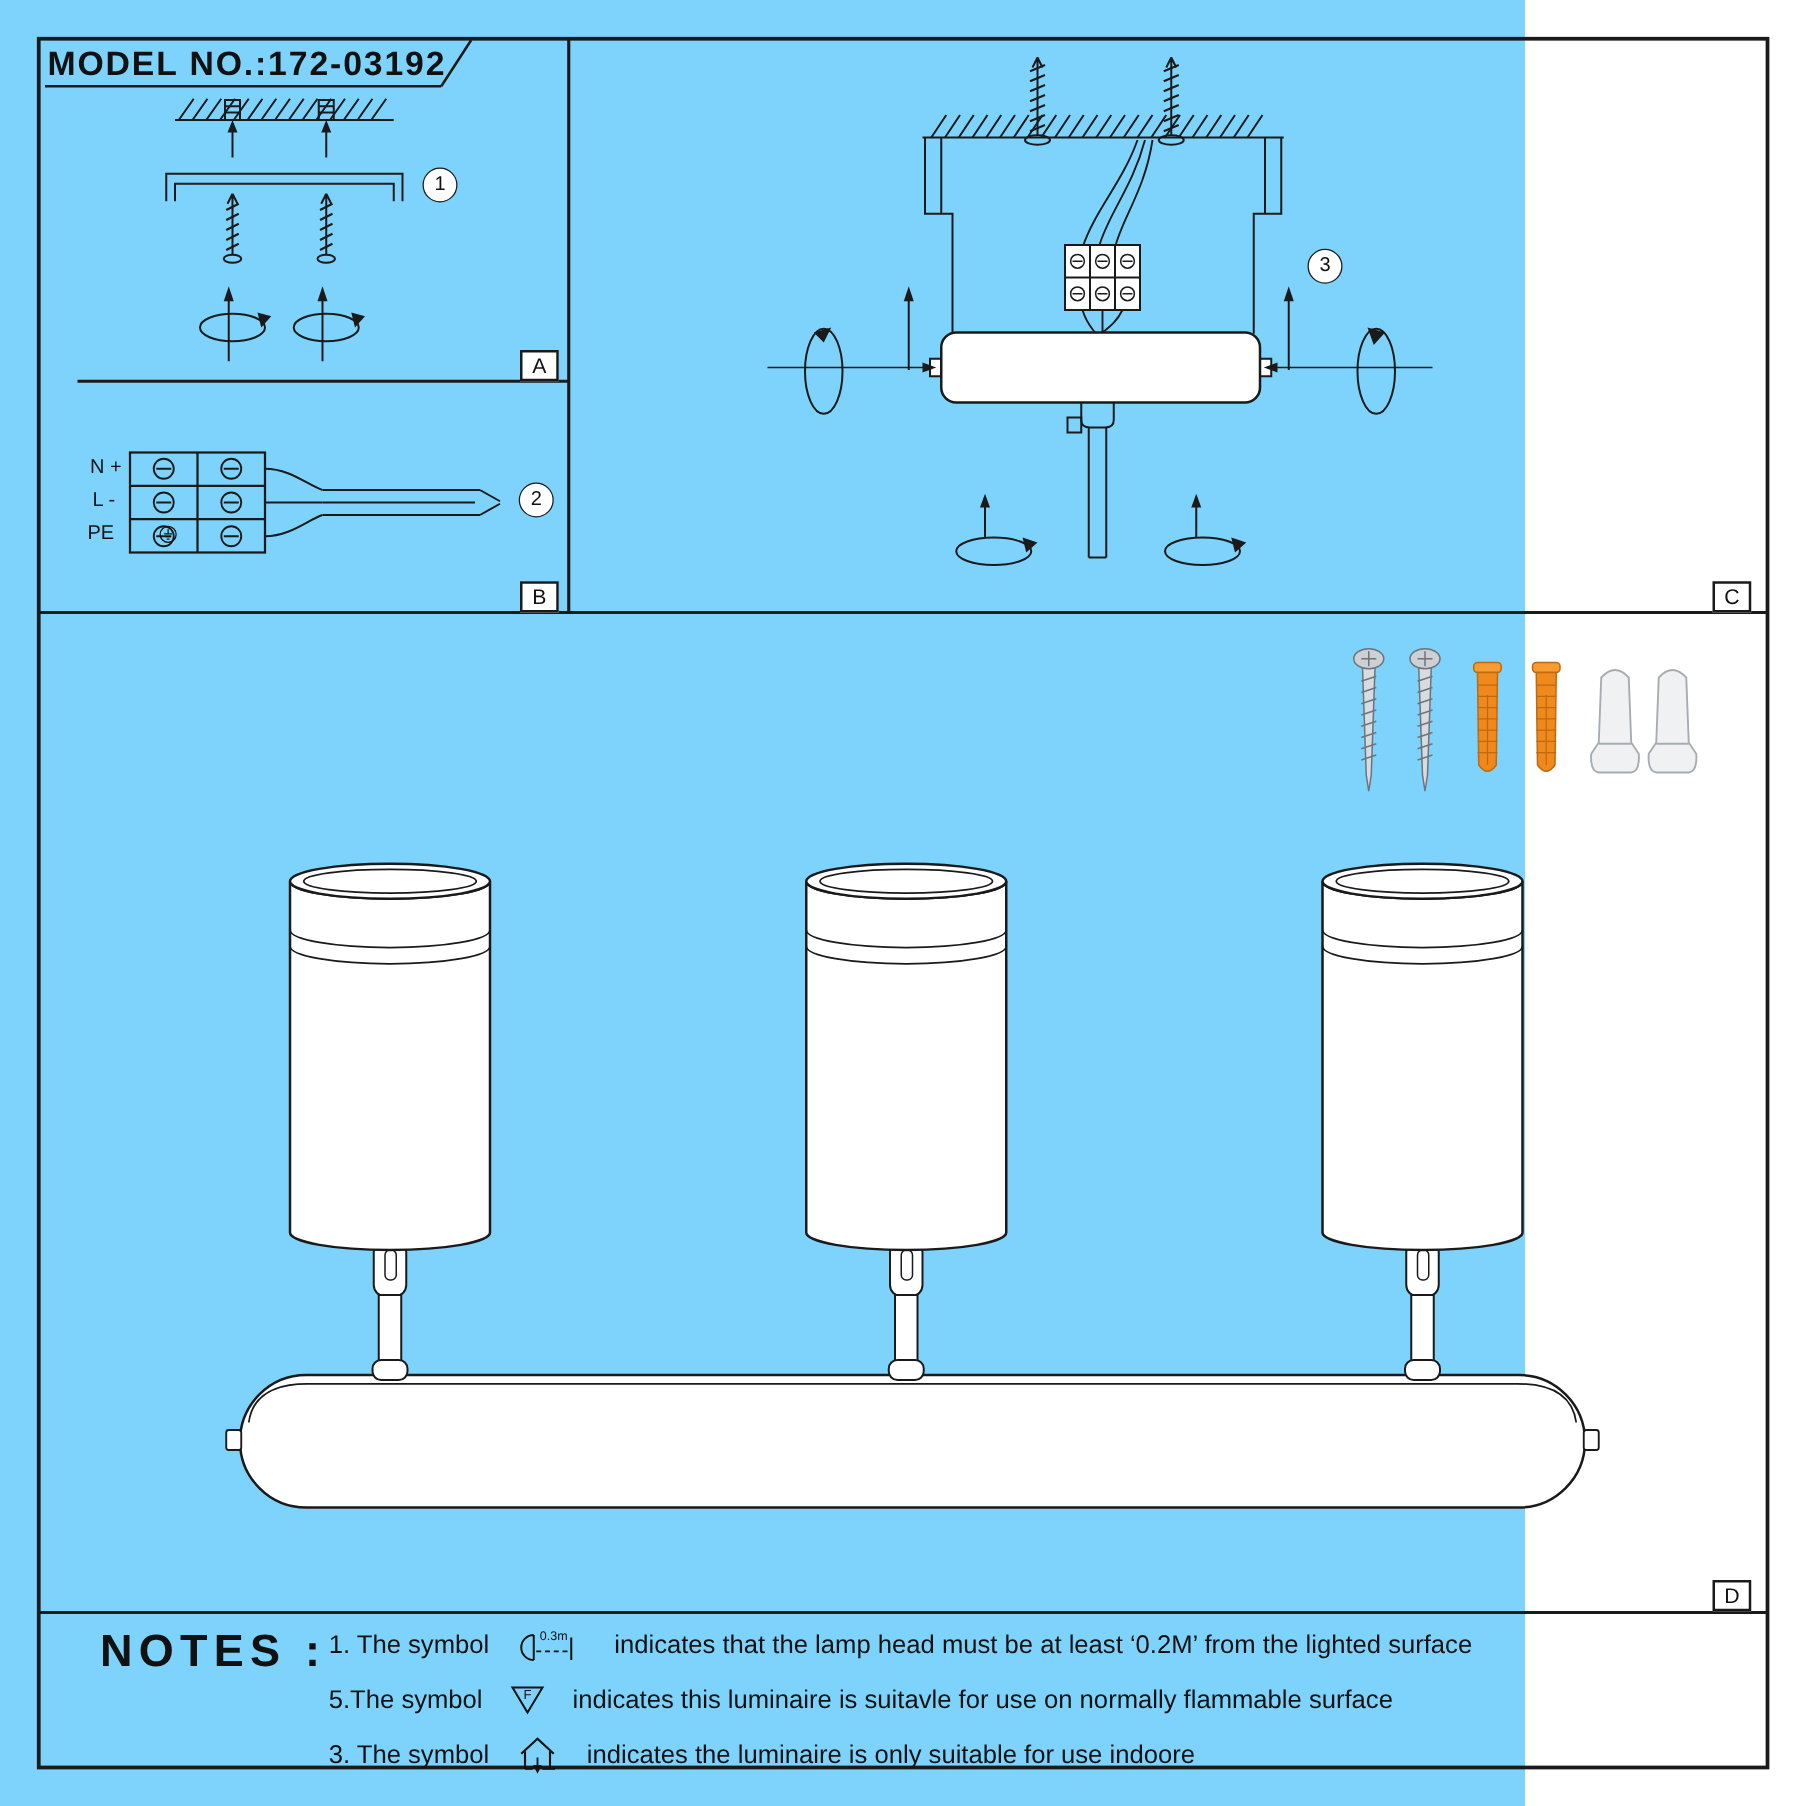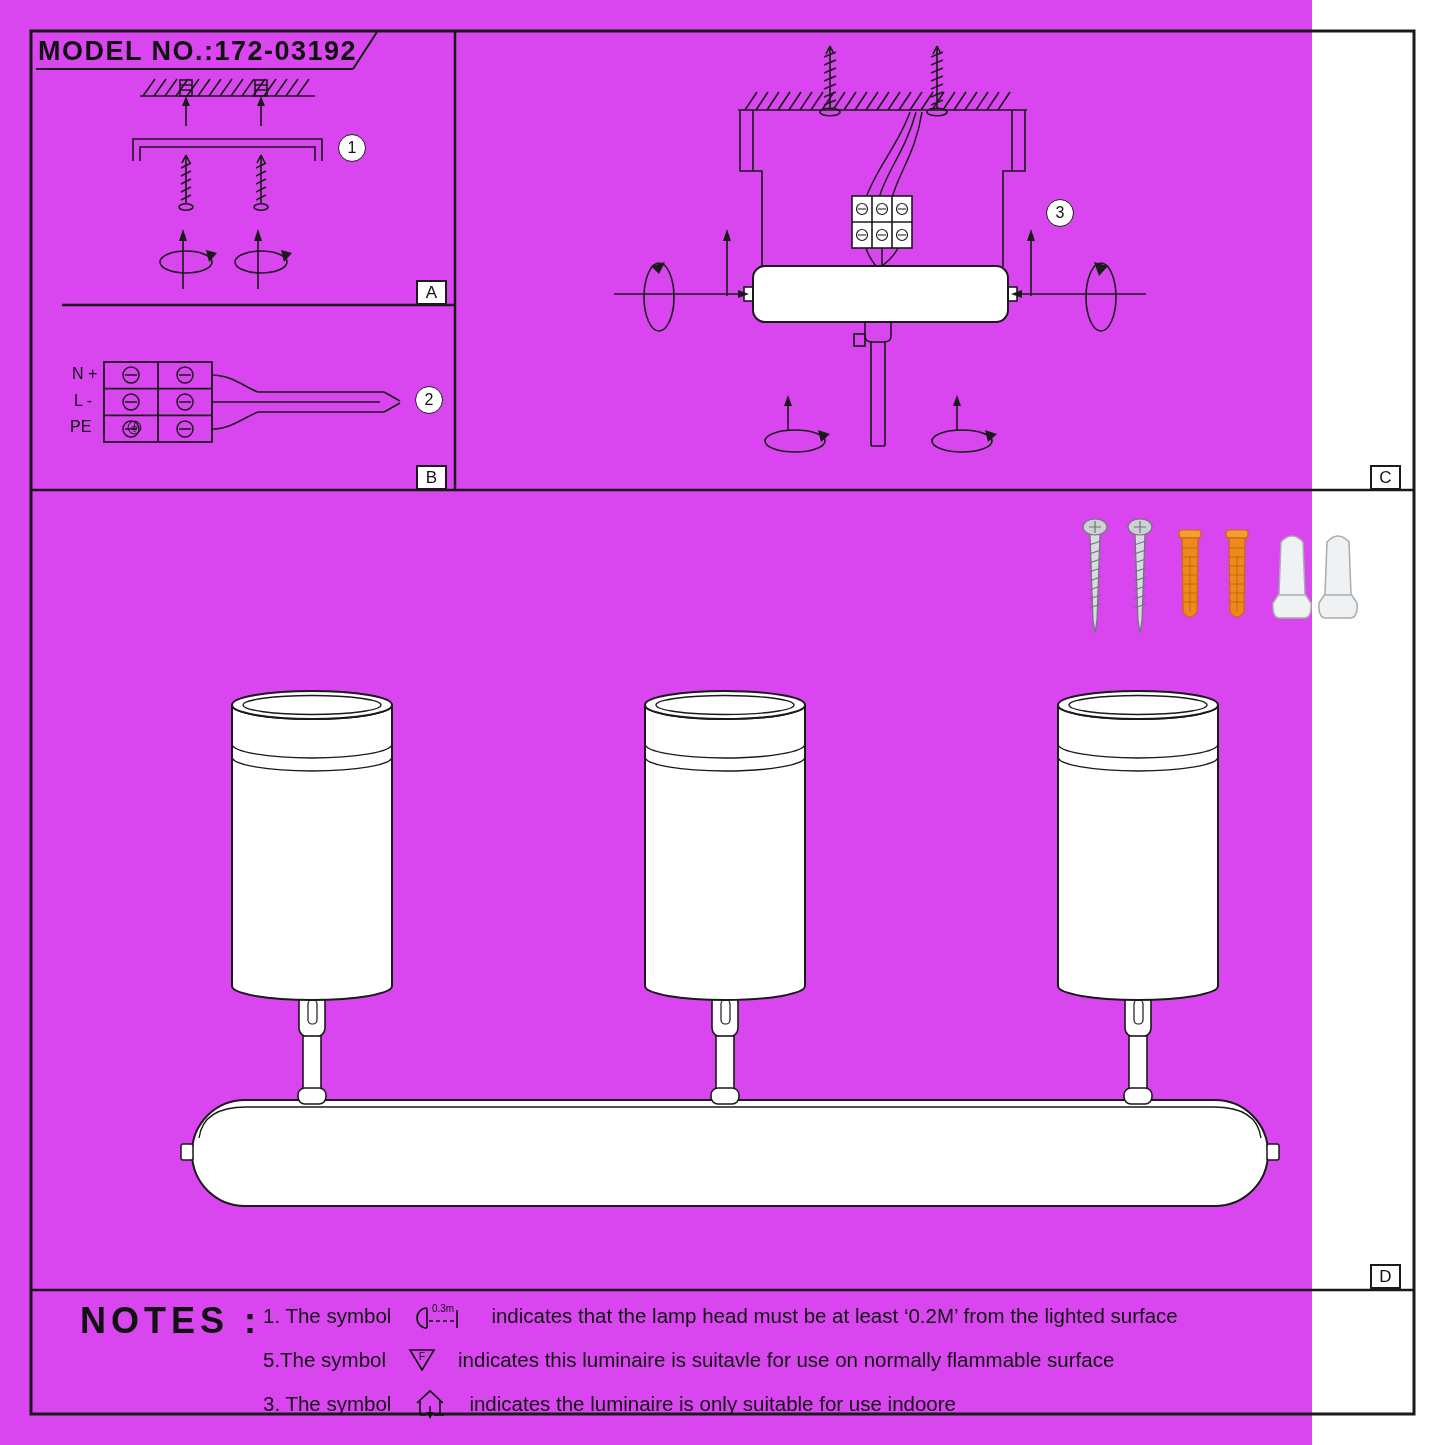--- a/index.html
+++ b/index.html
@@ -3,21 +3,21 @@
 <meta charset="utf-8">
 <style>
   * { margin:0; padding:0; box-sizing:border-box; }
   html,body { background:#fff; }
   body {
     width:1445px; height:1445px;
     font-family:"Liberation Sans", sans-serif;
     color:#111;
     overflow:hidden;
   }
-  .page { position:relative; width:1312px; height:1445px; background:#d946ef; }
+  .page { position:relative; width:1220px; height:1445px; background:#7dd3fc; }
   .art  { position:absolute; left:0; top:0; }
 
   .model {
     position:absolute; left:38px; top:36px;
     font-size:27px; font-weight:600; letter-spacing:1.5px;
     white-space:nowrap;
   }
 
   .plabel {
     position:absolute; width:31px; height:25px;

